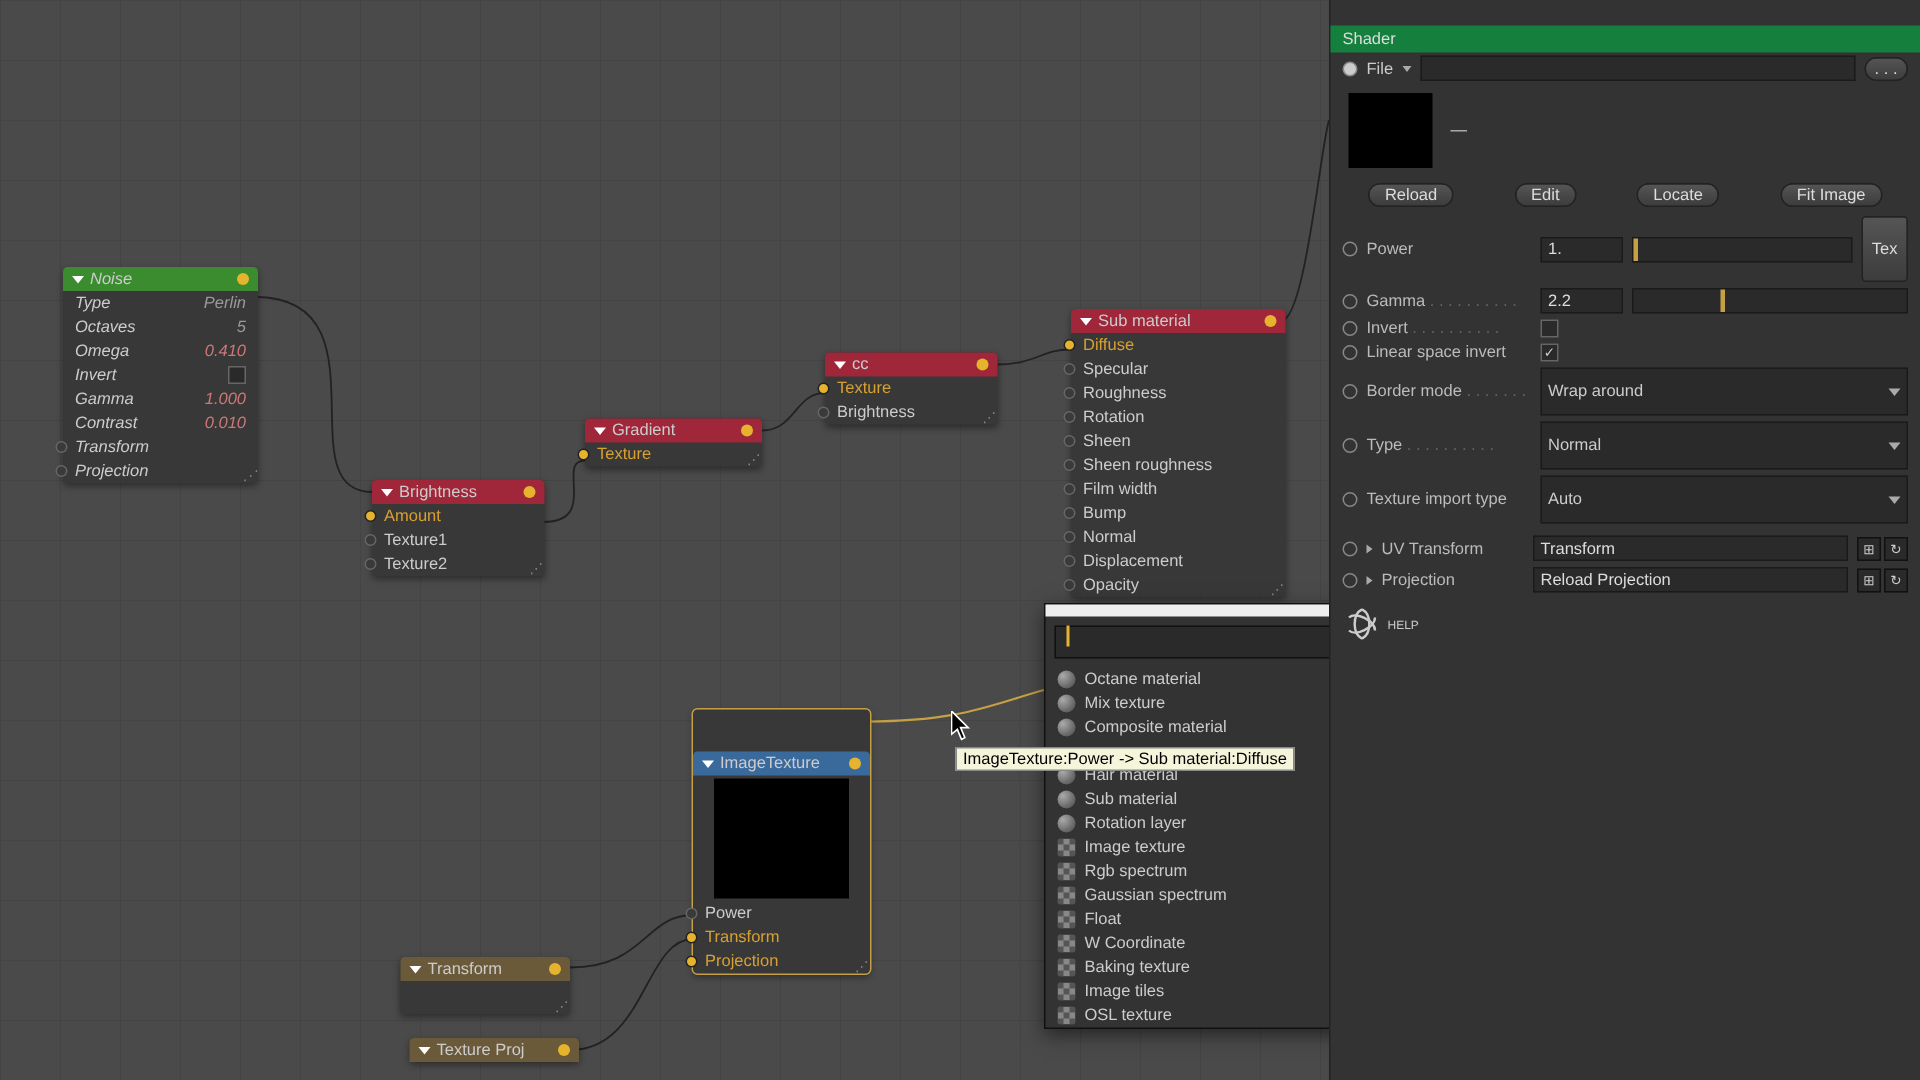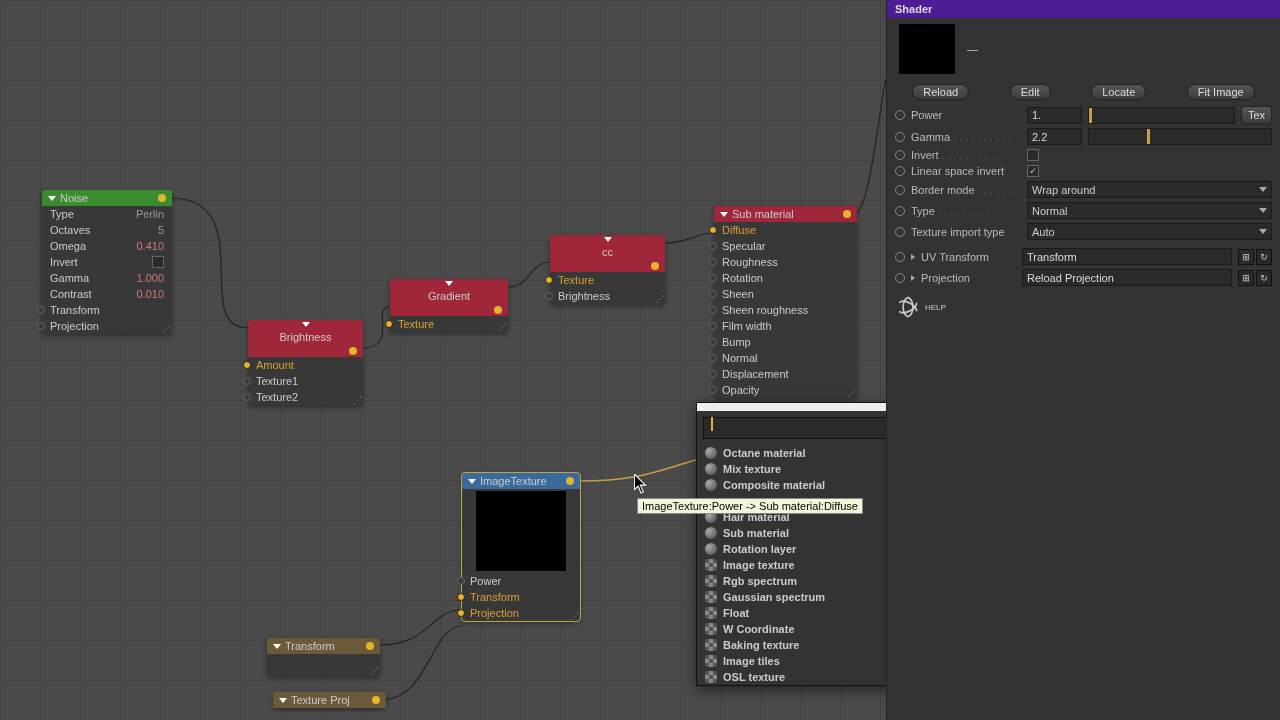--- a/index.html
+++ b/index.html
@@ -2,60 +2,60 @@
 <html><head>
 <meta charset="utf-8">
 <style>
 * { margin: 0; padding: 0; box-sizing: border-box; font-family: Arial, sans-serif; font-size: 11px; color: #ccc; user-select: none; }
 body { background: #4a4a4a; width: 1280px; height: 720px; overflow: hidden; position: relative; }
 .canvas { position: absolute; left: 0; top: 0; width: 886px; height: 720px; background: #4a4a4a; background-image: linear-gradient(#444 1px, transparent 1px), linear-gradient(90deg, #444 1px, transparent 1px); background-size: 40px 40px; }
 .node { position: absolute; background: #383838; border-radius: 3px; box-shadow: 0 2px 5px rgba(0,0,0,0.4); }
 .node-header { padding: 2px 6px; font-weight: normal; display:flex; align-items:center; gap:4px; border-radius: 3px 3px 0 0; }
 .node-header .tri { width:0; height:0; border-left:4px solid transparent; border-right:4px solid transparent; border-top:5px solid white; }
 .node-green .node-header { background: #3a8c2e; }
-.node-red .node-header { background: #a0263a; flex-direction: column; }
+.node-red .node-header { background: #a0263a; }
 .node-redish .node-header { background: #a0263a; }
-.node-blue .node-header { background: #3a6a9c; }
+.node-blue .node-header { background: #3a6a9c; margin-top: 28px; }
 .node-brown .node-header { background: #6a5a3a; }
 .node-row { padding: 2px 8px; display:flex; justify-content: space-between; align-items:center; position:relative; text-align:left;}
 .node-row .val { color: #999; }
 .port { width:8px; height:8px; border-radius:50%; position:absolute; background:#333; border:1px solid #222;}
 .port.in { left:-5px; }
 .port.yellow { background:#e5b32e; }
 .port.empty { background:#3a3a3a; border:1px solid #666;}
 .node .resize { position:absolute; bottom:2px; right:2px; width:8px; height:8px; color:#888; font-size:9px;}
 .header-port { width:8px;height:8px;border-radius:50%;background:#e5b32e; margin-left:auto;}
 svg.wires { position:absolute; left:0; top:0; width:886px; height:720px; pointer-events:none; }
 .wire { stroke:#222; stroke-width:1.2; fill:none; }
 .wire.hl { stroke:#c5a044; stroke-width:1.5; }
 .sidepanel { position:absolute; right:0; top:0; width:394px; height:720px; background:#333; border-left:1px solid #222;}
-.sp-header { background:#4c1d95; padding:3px 8px; font-weight:bold; color:#ddd;}
+.sp-header { background:#15803d; padding:3px 8px; font-weight:normal; color:#ddd;margin-top:17px;}
 .sp-row { display:flex; align-items:center; padding:2px 8px; gap:6px; }
 .radio-dot { width:10px; height:10px; border-radius:50%; border:1px solid #888; background:#333; flex-shrink:0;}
 .radio-dot.on { background:#ccc; }
 .label { width:110px; color:#bbb; white-space:nowrap; overflow:hidden;}
 .dots::after { content:" . . . . . . . . . ."; color:#666; }
 .field { background:#2a2a2a; border:1px solid #1a1a1a; height:17px; flex:1; padding:0 4px; display:flex; align-items:center; color:#ddd;}
 .btn { background:linear-gradient(#555,#3c3c3c); border:1px solid #222; border-radius:8px; padding:1px 10px; color:#ddd; cursor:pointer; text-align:center;}
 .btn-row { display:flex; gap:6px; padding:4px 8px; justify-content:space-around; }
 .preview { width:56px; height:50px; background:#000; margin: 4px;}
-.dropdown { background:#2a2a2a; border:1px solid #1a1a1a; height:17px; flex:1; padding:0 4px; display:flex; align-items:center; justify-content:space-between;}
+.dropdown { background:#2a2a2a; border:1px solid #1a1a1a; height:32px; flex:1; padding:0 4px; display:flex; align-items:center; justify-content:space-between;}
 .dropdown .arr { width:0;height:0;border-left:4px solid transparent;border-right:4px solid transparent;border-top:5px solid #aaa;}
 .slider { background:#2a2a2a; border:1px solid #1a1a1a; height:17px; flex:1; position:relative;}
 .slider .handle { position:absolute; top:0; height:100%; width:3px; background:#c5a044;}
 .icons-pair { display:flex; gap:2px; }
 .icon-btn { width:16px; height:16px; background:#2a2a2a; border:1px solid #111; display:flex; align-items:center; justify-content:center; font-size:9px;}
 .popup { position:absolute; background:#333; border:1px solid #111; box-shadow: 0 4px 12px rgba(0,0,0,0.5); }
 .popup .white-top { height:8px; background:#eee;}
 .popup .search-row { display:flex; padding:6px; gap:4px; align-items:center;}
 .popup .search-row input { flex:1; background:#2a2a2a; border:1px solid #111; height:22px; padding:0 4px; color:#ddd;}
 .popup .search-cursor { width:2px; height:14px; background:#e5b32e; position:absolute; left:14px; top:14px; }
 .popup .code-icn { width:22px; height:22px; background:#ddd; color:#222; display:flex; align-items:center;justify-content:center; font-weight:bold; border-radius:3px; font-size:11px;}
 .popup .list { max-height:250px; overflow:hidden; position:relative;}
-.popup .li { padding:2px 8px; display:flex; align-items:center; gap:6px;font-weight:bold;}
+.popup .li { padding:2px 8px; display:flex; align-items:center; gap:6px;}
 .popup .li .icn { width:12px;height:12px;border-radius:50%;background:radial-gradient(circle at 30% 30%,#aaa,#444);}
 .popup .li .icn.sq { border-radius:2px; background:repeating-conic-gradient(#888 0 25%,#555 0 50%) 0 0/8px 8px; }
 .popup .scroll { position:absolute; right:0; top:0; width:10px; height:100%; background:#2a2a2a;}
 .popup .scroll .thumb{ position:absolute; left:1px; width:8px; background:#555; border-radius:2px;}
 .tooltip { position:absolute; background:#f5f5dc; color:#000; padding:1px 4px; border:1px solid #888; font-size:11px; z-index:200;}
 .cursor-arrow { position:absolute; z-index:300; pointer-events:none;}
 .cursor-arrow svg { width:14px; height:20px; }
 .sel-node { outline:1px solid #c5a044; }
 .img-preview { width:90px; height:80px; background:#000; margin: 2px auto; }
 .checkbox { width:12px; height:12px; border:1px solid #666; background:#2a2a2a; display:inline-flex; align-items:center; justify-content:center; font-size:9px;}
@@ -68,21 +68,21 @@
     <path class="wire" d="M 170,198 C 260,198 190,328 248,328"></path>
     <path class="wire" d="M 362,348 C 400,348 370,307 390,307"></path>
     <path class="wire" d="M 508,287 C 530,287 530,262 550,262"></path>
     <path class="wire" d="M 664,243 C 690,243 695,233 713,233"></path>
     <path class="wire" d="M 854,214 C 870,214 880,100 886,80"></path>
     <path class="wire hl" d="M 578,481 C 640,481 660,470 696,460"></path>
     <path class="wire" d="M 380,645 C 430,645 430,610 462,610"></path>
     <path class="wire" d="M 380,700 C 430,700 430,626 462,626"></path>
   </svg>
 
-  <div class="node node-green" style="left:42px; top:190px; width:130px;">
+  <div class="node node-green" style="left:42px; top:178px; width:130px;font-style:italic;">
     <div class="node-header">
         <span class="tri"></span>
         <span>Noise</span>
         <span class="header-port"></span>
       </div>
     <div class="node-row">
         <span>Type</span>
         <span class="val">Perlin</span>
       </div>
     <div class="node-row">
@@ -341,39 +341,46 @@
       </div>
       <div class="li">
         <span class="icn sq"></span>
         <span>OSL texture</span>
       </div>
     </div>
 </div>
 
 <div class="sidepanel">
   <div class="sp-header">Shader</div>
+  <div class="sp-row">
+    <span class="radio-dot on"></span>
+    <span>File</span>
+    <span style="width:0;height:0;border-left:3px solid transparent;border-right:3px solid transparent;border-top:4px solid #aaa;"></span>
+    <div class="field"></div>
+    <div class="btn" style="padding:1px 6px">. . .</div>
+  </div>
   <div style="display:flex; align-items:center; gap:8px; padding:2px 8px;">
     <div class="preview"></div>
     <span>—</span>
   </div>
   <div class="btn-row">
     <div class="btn">Reload</div>
     <div class="btn">Edit</div>
     <div class="btn">Locate</div>
     <div class="btn">Fit Image</div>
   </div>
 
   <div class="sp-row">
       <span class="radio-dot"></span>
       <span class="label">Power</span>
     <div class="field" style="flex:0 0 55px">1.</div>
     <div class="slider">
         <div class="handle" style="left:0"></div>
       </div>
-    <div class="btn" style="padding:2px 6px;border-radius:3px">Tex</div>
+    <div class="btn" style="padding:15px 6px;border-radius:3px">Tex</div>
   </div>
   <div class="sp-row">
       <span class="radio-dot"></span>
       <span class="label dots">Gamma</span>
     <div class="field" style="flex:0 0 55px">2.2</div>
     <div class="slider">
         <div class="handle" style="left:32%"></div>
       </div>
   </div>
   <div class="sp-row">

